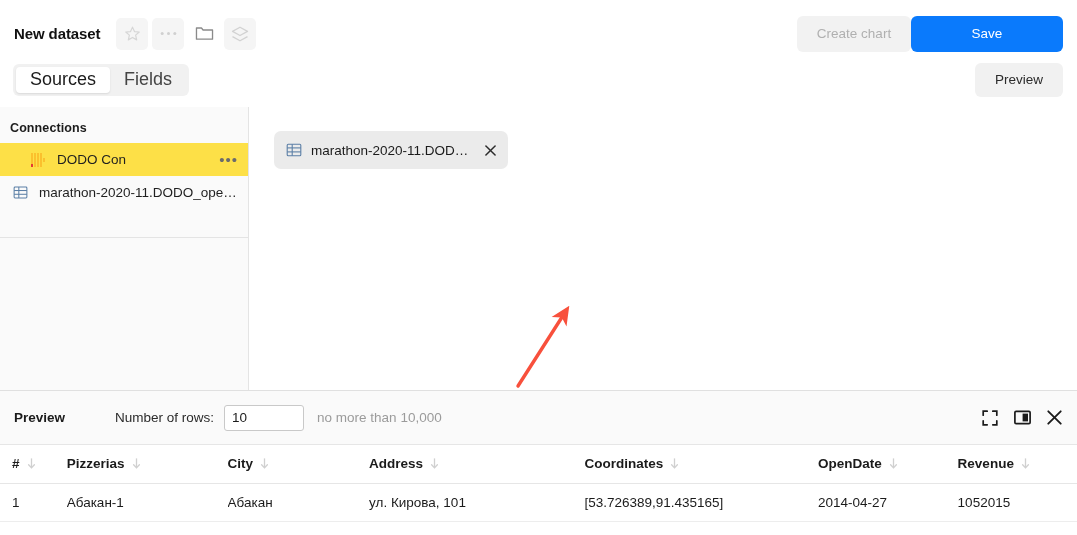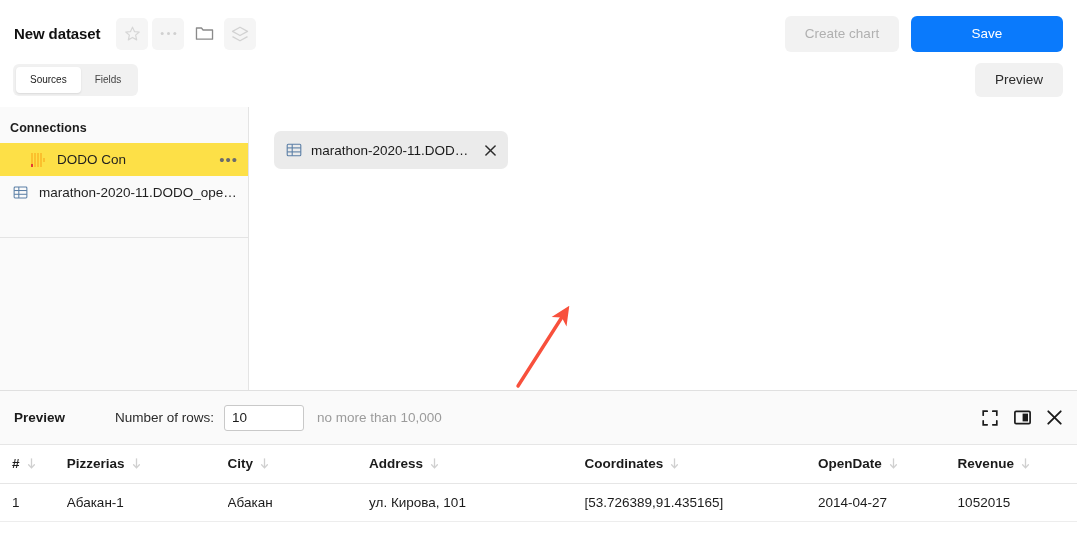--- a/index.html
+++ b/index.html
@@ -25,41 +25,41 @@
   }
   .hdr-icons { display: flex; align-items: center; margin-left: 16px; gap: 4px; }
   .ico-btn {
     width: 32px; height: 32px; border-radius: 5px;
     display: flex; align-items: center; justify-content: center;
     background: #f5f5f5; cursor: pointer;
   }
   .ico-btn.plain { background: transparent; }
   .ico-btn svg { display: block; }
 
-  .hdr-right { margin-left: auto; display: flex; align-items: center; gap: 12px; margin-right: 14px; }
+  .hdr-right { margin-left: auto; display: flex; align-items: center; margin-right: 14px; }
   .btn {
     height: 36px; border-radius: 6px; font-size: 13.5px;
     display: flex; align-items: center; justify-content: center;
     cursor: pointer; white-space: nowrap; border: none;
     font-family: "Liberation Sans", sans-serif;
   }
   .btn-muted { background: #f2f2f2; color: #b0b0b0; width: 114px; }
   .btn-primary { background: #0a7afc; color: #ffffff; width: 152px; font-weight: 400; }
 
   
   .tabstrip {
     position: absolute; left: 0; top: 52px; width: 1077px; height: 55px;
     background: #fff; display: flex; align-items: center;
   }
   .segmented {
     margin-left: 13px; height: 32px; background: #f1f1f1; border-radius: 6px;
     display: flex; align-items: center; padding: 3px; gap: 0;
   }
   .seg {
-    height: 26px; padding: 0 14px; border-radius: 4px; font-size: 10px;
+    height: 26px; padding: 0 14px; border-radius: 4px; font-size: 18px;
     display: flex; align-items: center; color: #444; cursor: pointer;
   }
   .seg.active { background: #fff; color: #1b1b1b; box-shadow: 0 1px 2px rgba(0,0,0,.10); }
   .preview-btn {
     margin-left: auto; margin-right: 14px; height: 34px; padding: 0 20px;
     background: #f1f1f1; border-radius: 6px; font-size: 13.5px; color: #2b2b2b;
     display: flex; align-items: center; cursor: pointer;
   }
 
   

